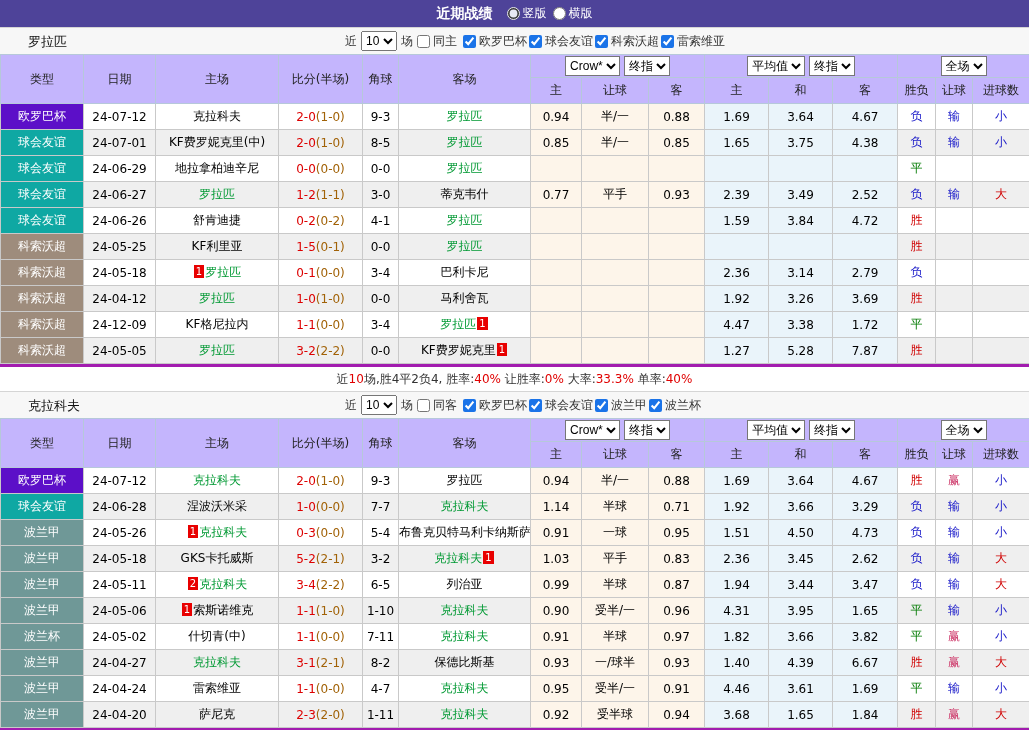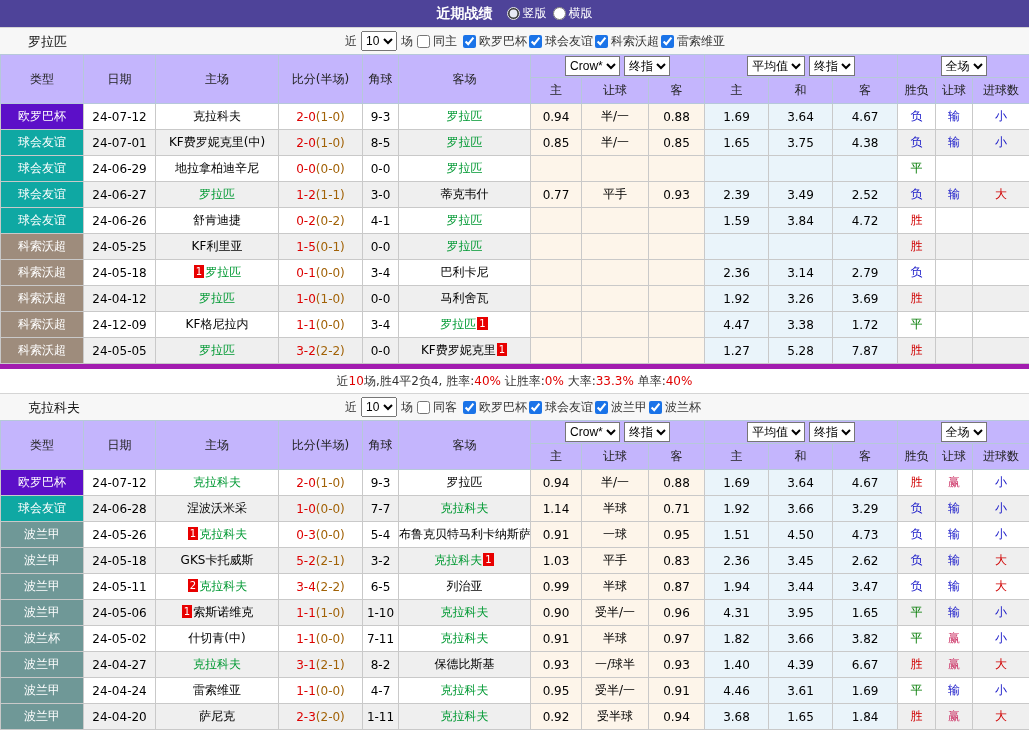--- a/index.html
+++ b/index.html
@@ -26,21 +26,21 @@
   .hdr-select{font-size:12px;height:20px;background:#fff;}
   tr.alt .plain-cell{background:#efefef;}
   .plain-cell{background:#fff;}
   .crow-cell{background:#fdf5ea;}
   .avg-cell{background:#eaf4fa;}
   .league-td{color:#fff;}
   .green{color:#009933;}
   .score-red{color:#dd0000;}
   .half{color:#a16207;margin-top:41px;}
   .badge{display:inline-block;background:#e80000;color:#fff;font-size:10px;line-height:13px;padding:0 2px;margin:0 1px;vertical-align:1px;}
-  .summary{height:24px;line-height:24px;text-align:center;color:#333;border-top:5px solid #a21caf;}
+  .summary{height:24px;line-height:24px;text-align:center;color:#333;border-top:3px solid #a21caf;}
   .summary .red{color:#e00000;}
 </style>
 </head>
 <body>
 
 <div class="titlebar">
   <span class="title">近期战绩</span>
   <label>
     <input type="radio" name="layout" checked="" style="">
     <span>竖版</span>

